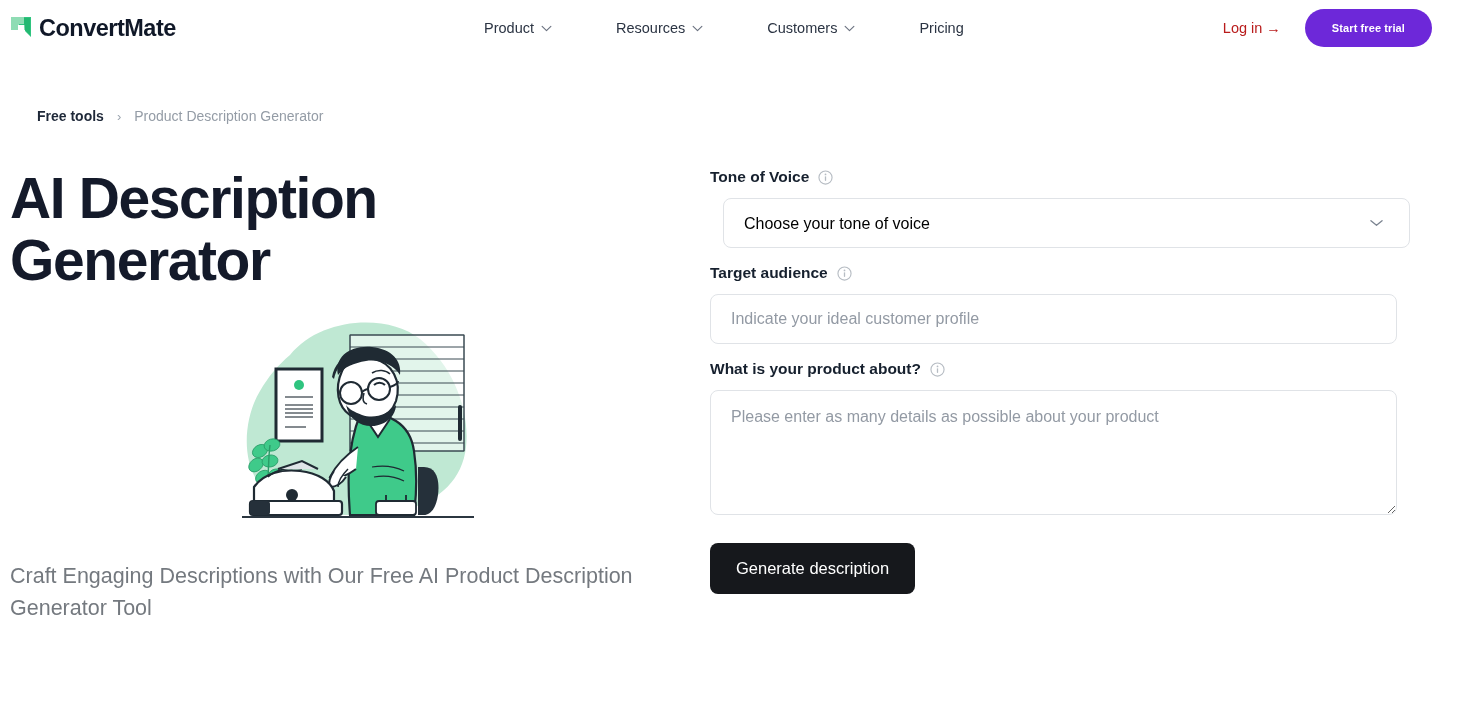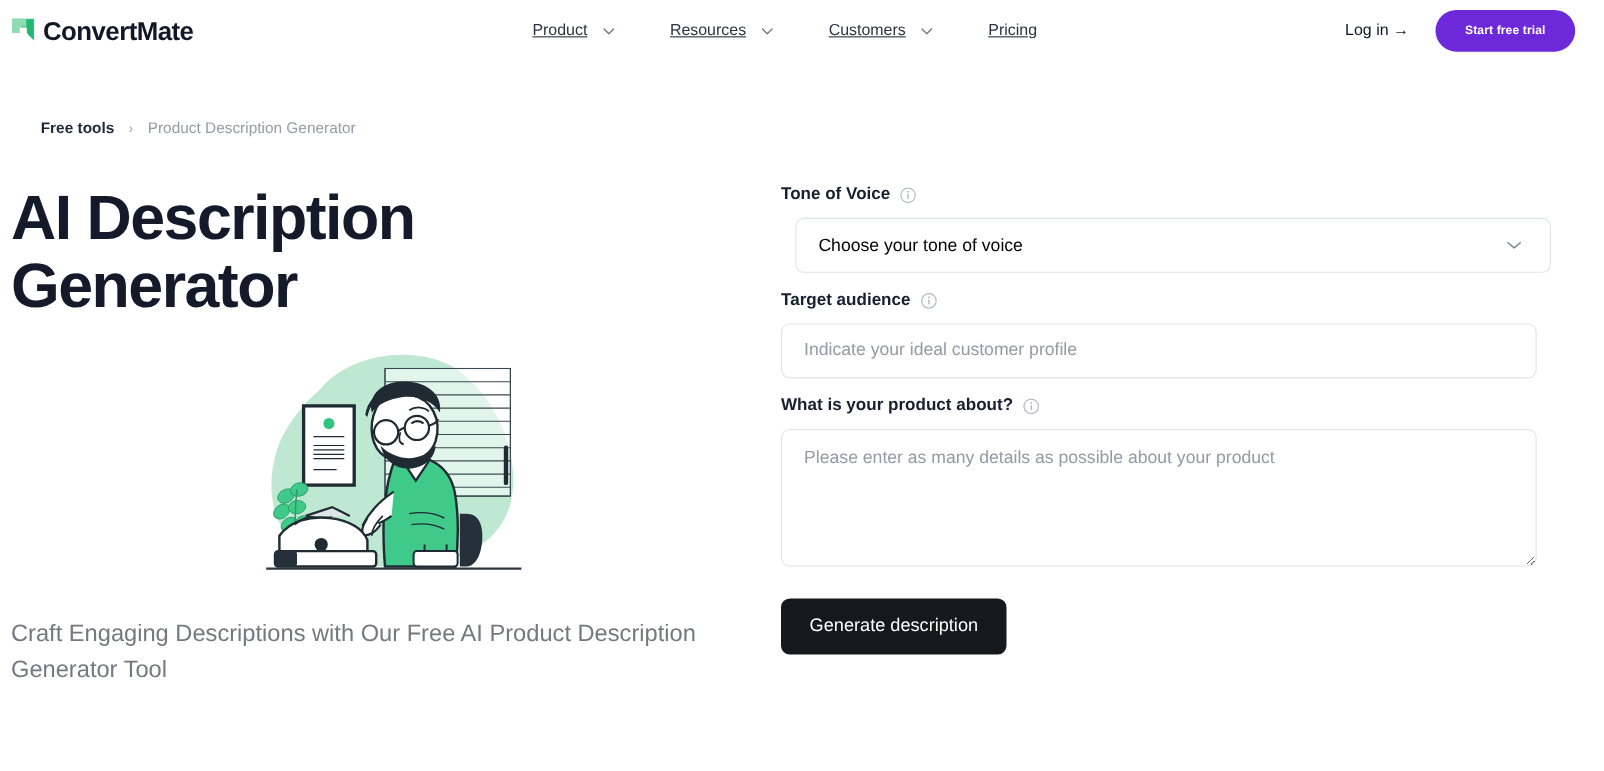--- a/index.html
+++ b/index.html
@@ -41,43 +41,42 @@
     left: 484px;
     top: 0;
     height: 56px;
     display: flex;
     align-items: center;
     gap: 0;
   }
   .nav-item {
     display: flex;
     align-items: center;
-    gap: 14px;
-    padding: 0 50px 0 0;
+    gap: 7px;
+    padding: 0 64px 0 0;
     font-size: 14.5px;
     color: #2b3443;
     cursor: pointer;
     white-space: nowrap;
-    text-decoration: underline;
   }
   .nav-item:last-child { padding-right: 0; }
   .chev {
     width: 11px; height: 7px; display: block; flex: none;
     margin-top: 1px;
   }
 
   .header-right {
     margin-left: auto;
     display: flex;
     align-items: center;
     gap: 24px;
   }
   .login-link {
     font-size: 14.5px;
-    color: #0f172a;
+    color: #b91c1c;
     text-decoration: none;
     white-space: nowrap;
     cursor: pointer;
   }
   .cta-btn {
     background: #6d28d9;
     color: #ffffff;
     border: none;
     border-radius: 999px;
     font-family: "Liberation Sans", sans-serif;

